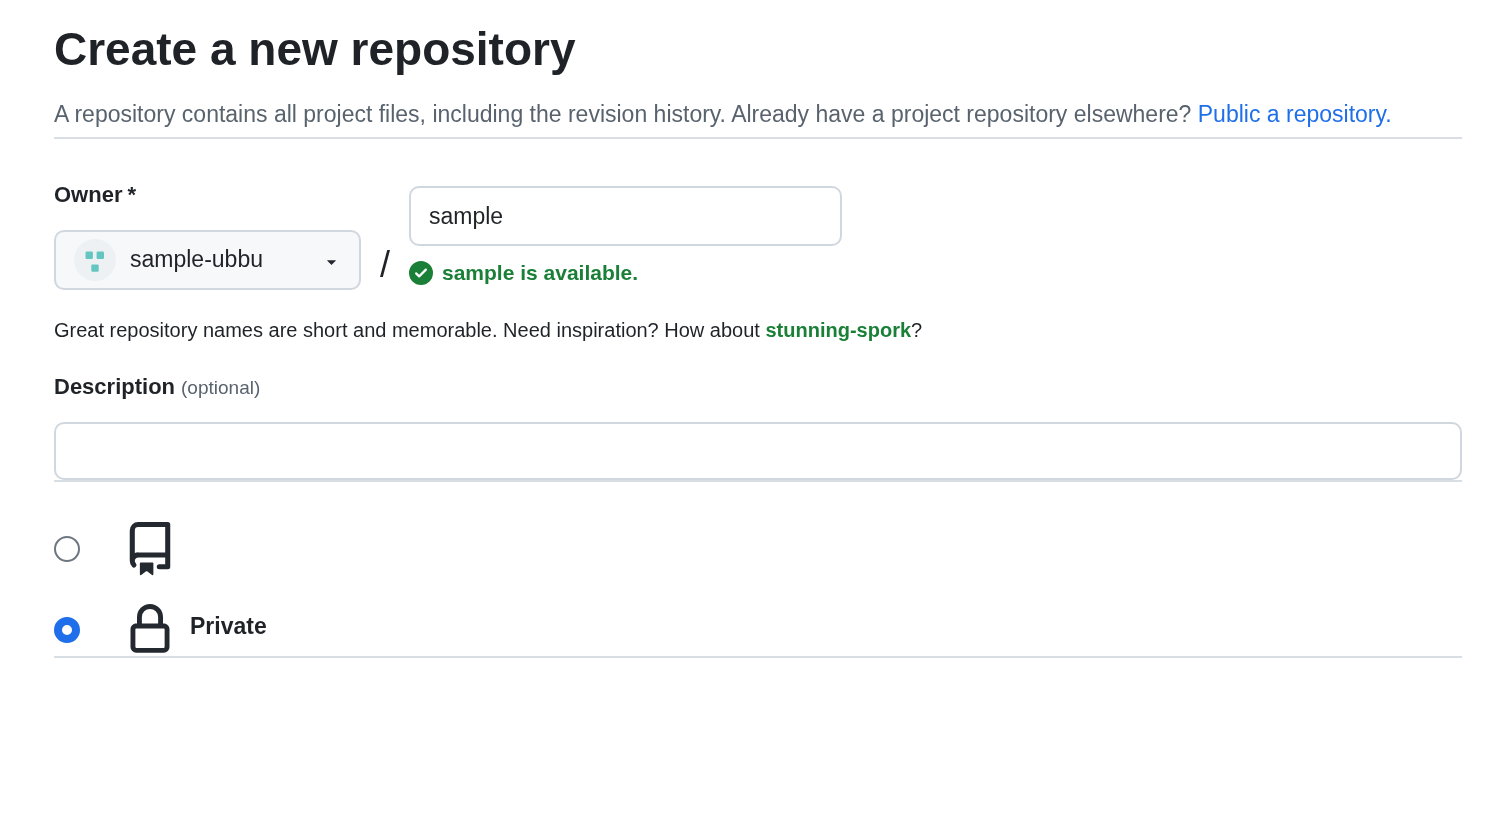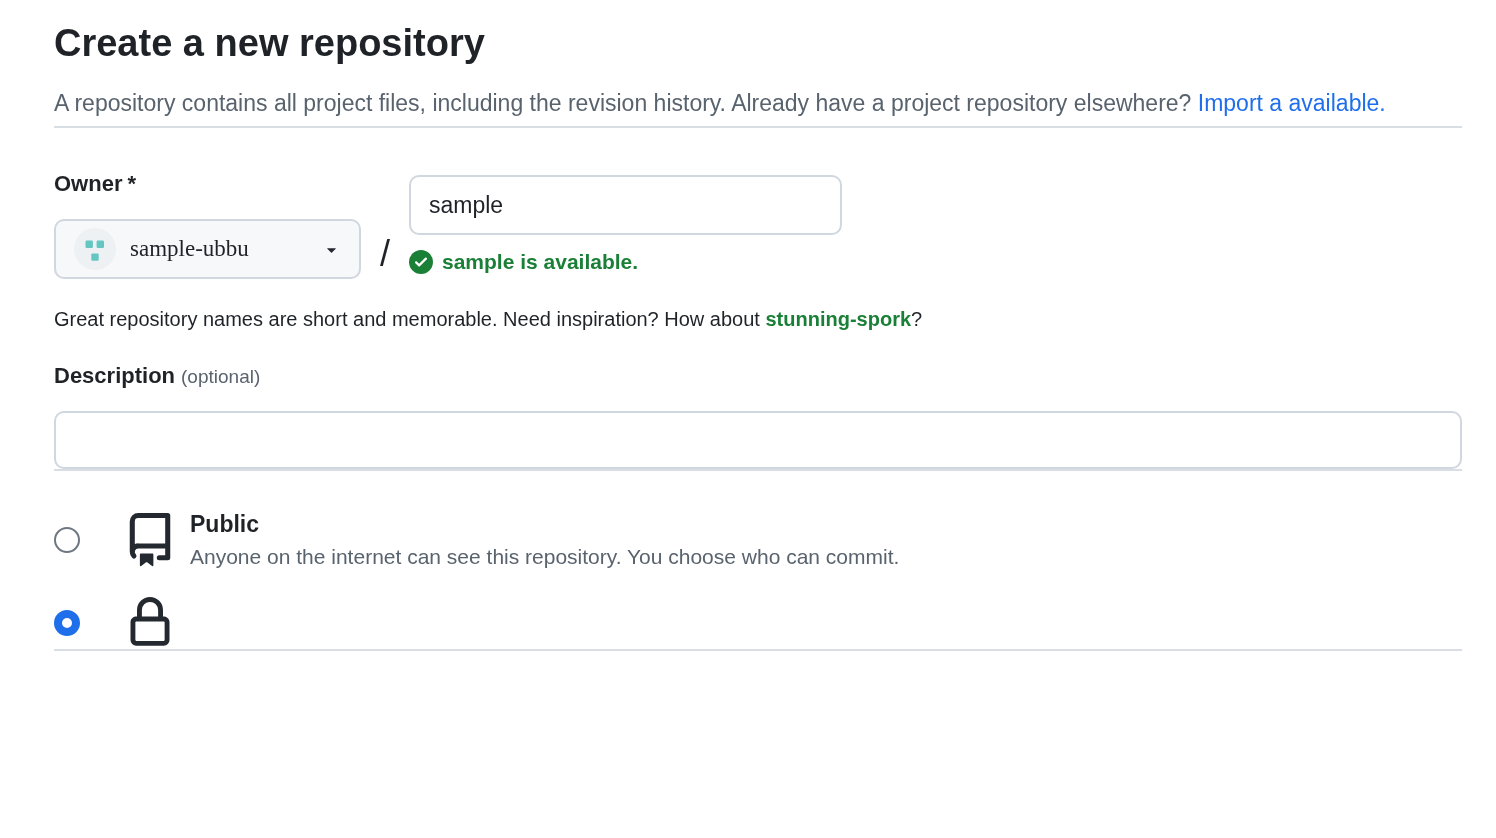--- a/index.html
+++ b/index.html
@@ -7,21 +7,21 @@
   body {
     font-family: "Liberation Sans", "DejaVu Sans", sans-serif;
     color: var(--text_primary, #1f2328);
     width: 1496px;
     height: 838px;
     overflow: hidden;
   }
   .page { padding: 20px 34px 0 54px; }
 
   h1.page-title {
-    font-size: 38px;
+    font-size: 46px;
     font-weight: 700;
     color: var(--text_primary, #1f2328);
     margin: 2px 0 16px 0;
     letter-spacing: 0;
   }
   .subtitle {
     font-size: 23px;
     line-height: 1.95;
     color: var(--text_secondary, #59636e);
     max-width: 1408px;
@@ -45,21 +45,21 @@
 
   .owner-button {
     display: flex;
     align-items: center;
     width: 307px;
     height: 60px;
     padding: 16px 18px;
     background: var(--button_bg, #f6f8fa);
     border: 2px solid var(--border, #d0d7de);
     border-radius: 10px;
-    font-family: Liberation Serif, serif;
+    font-family: Liberation Sans, sans-serif;
     font-size: 23px;
     color: var(--text_primary, #1f2328);
     cursor: pointer;
   }
   .owner-button .avatar { width: 42px; height: 42px; flex: none; margin-right: 14px; }
   .owner-button .owner-name { white-space: nowrap; }
   .owner-button .caret { margin-left: auto; flex: none; width: 19px; height: 19px; color: #24292f; }
 
   .slash {
     font-size: 36px;
@@ -133,21 +133,21 @@
   .opt-desc { font-size: 21px; color: var(--text_secondary, #59636e); }
 </style>
 </head>
 <body>
 
 <div class="page">
 
   <h1 class="page-title">Create a new repository</h1>
 
   <p class="subtitle"><span>A repository contains all project files, including the revision history. Already have a project repository elsewhere?</span>
-    <a href="#" class="link">Import a available.</a>
+    <a href="#" class="link">Public a repository.</a>
   </p>
 
   <hr class="divider divider-1">
 
   <div class="form-row">
     <div class="owner-col">
       <span class="field-label"><span>Owner</span><span class="req">*</span></span>
       <button class="owner-button">
         <span class="avatar">
           <svg width="42" height="42" viewBox="0 0 42 42" aria-hidden="true">
@@ -192,34 +192,31 @@
 
   <div class="options">
 
     <div class="option">
       <span class="radio"></span>
       <span class="opt-icon">
         <svg width="54" height="54" viewBox="0 0 16 16" fill="currentColor" aria-hidden="true">
           <path d="M2 2.5A2.5 2.5 0 0 1 4.5 0h8.75a.75.75 0 0 1 .75.75v12.5a.75.75 0 0 1-.75.75h-2.5a.75.75 0 0 1 0-1.5h1.75v-2h-8a1 1 0 0 0-.714 1.7.75.75 0 1 1-1.072 1.05A2.495 2.495 0 0 1 2 11.5Zm10.5-1h-8a1 1 0 0 0-1 1v6.708A2.486 2.486 0 0 1 4.5 9h8ZM5 12.25a.25.25 0 0 1 .25-.25h3.5a.25.25 0 0 1 .25.25v3.25a.25.25 0 0 1-.4.2l-1.45-1.087a.249.249 0 0 0-.3 0L5.4 15.7a.25.25 0 0 1-.4-.2Z"></path>
         </svg>
       </span>
-      <div class="opt-text">
-        <div class="opt-title">Public</div>
-        <div class="opt-desc">Anyone on the internet can see this repository. You choose who can commit.</div>
-      </div>
     </div>
 
     <div class="option">
       <span class="radio checked"></span>
       <span class="opt-icon">
         <svg width="52" height="52" viewBox="0 0 16 16" fill="currentColor" aria-hidden="true">
           <path d="M4 4a4 4 0 0 1 8 0v2h.25c.966 0 1.75.784 1.75 1.75v5.5A1.75 1.75 0 0 1 12.25 15h-8.5A1.75 1.75 0 0 1 2 13.25v-5.5C2 6.784 2.784 6 3.75 6H4Zm8.25 3.5h-8.5a.25.25 0 0 0-.25.25v5.5c0 .138.112.25.25.25h8.5a.25.25 0 0 0 .25-.25v-5.5a.25.25 0 0 0-.25-.25ZM10.5 6V4a2.5 2.5 0 1 0-5 0v2Z"></path>
         </svg>
       </span>
       <div class="opt-text">
+        <div class="opt-title">Private</div>
       </div>
     </div>
 
   </div>
 
   <hr class="divider divider-3">
 
 </div>
 
 </body></html>

